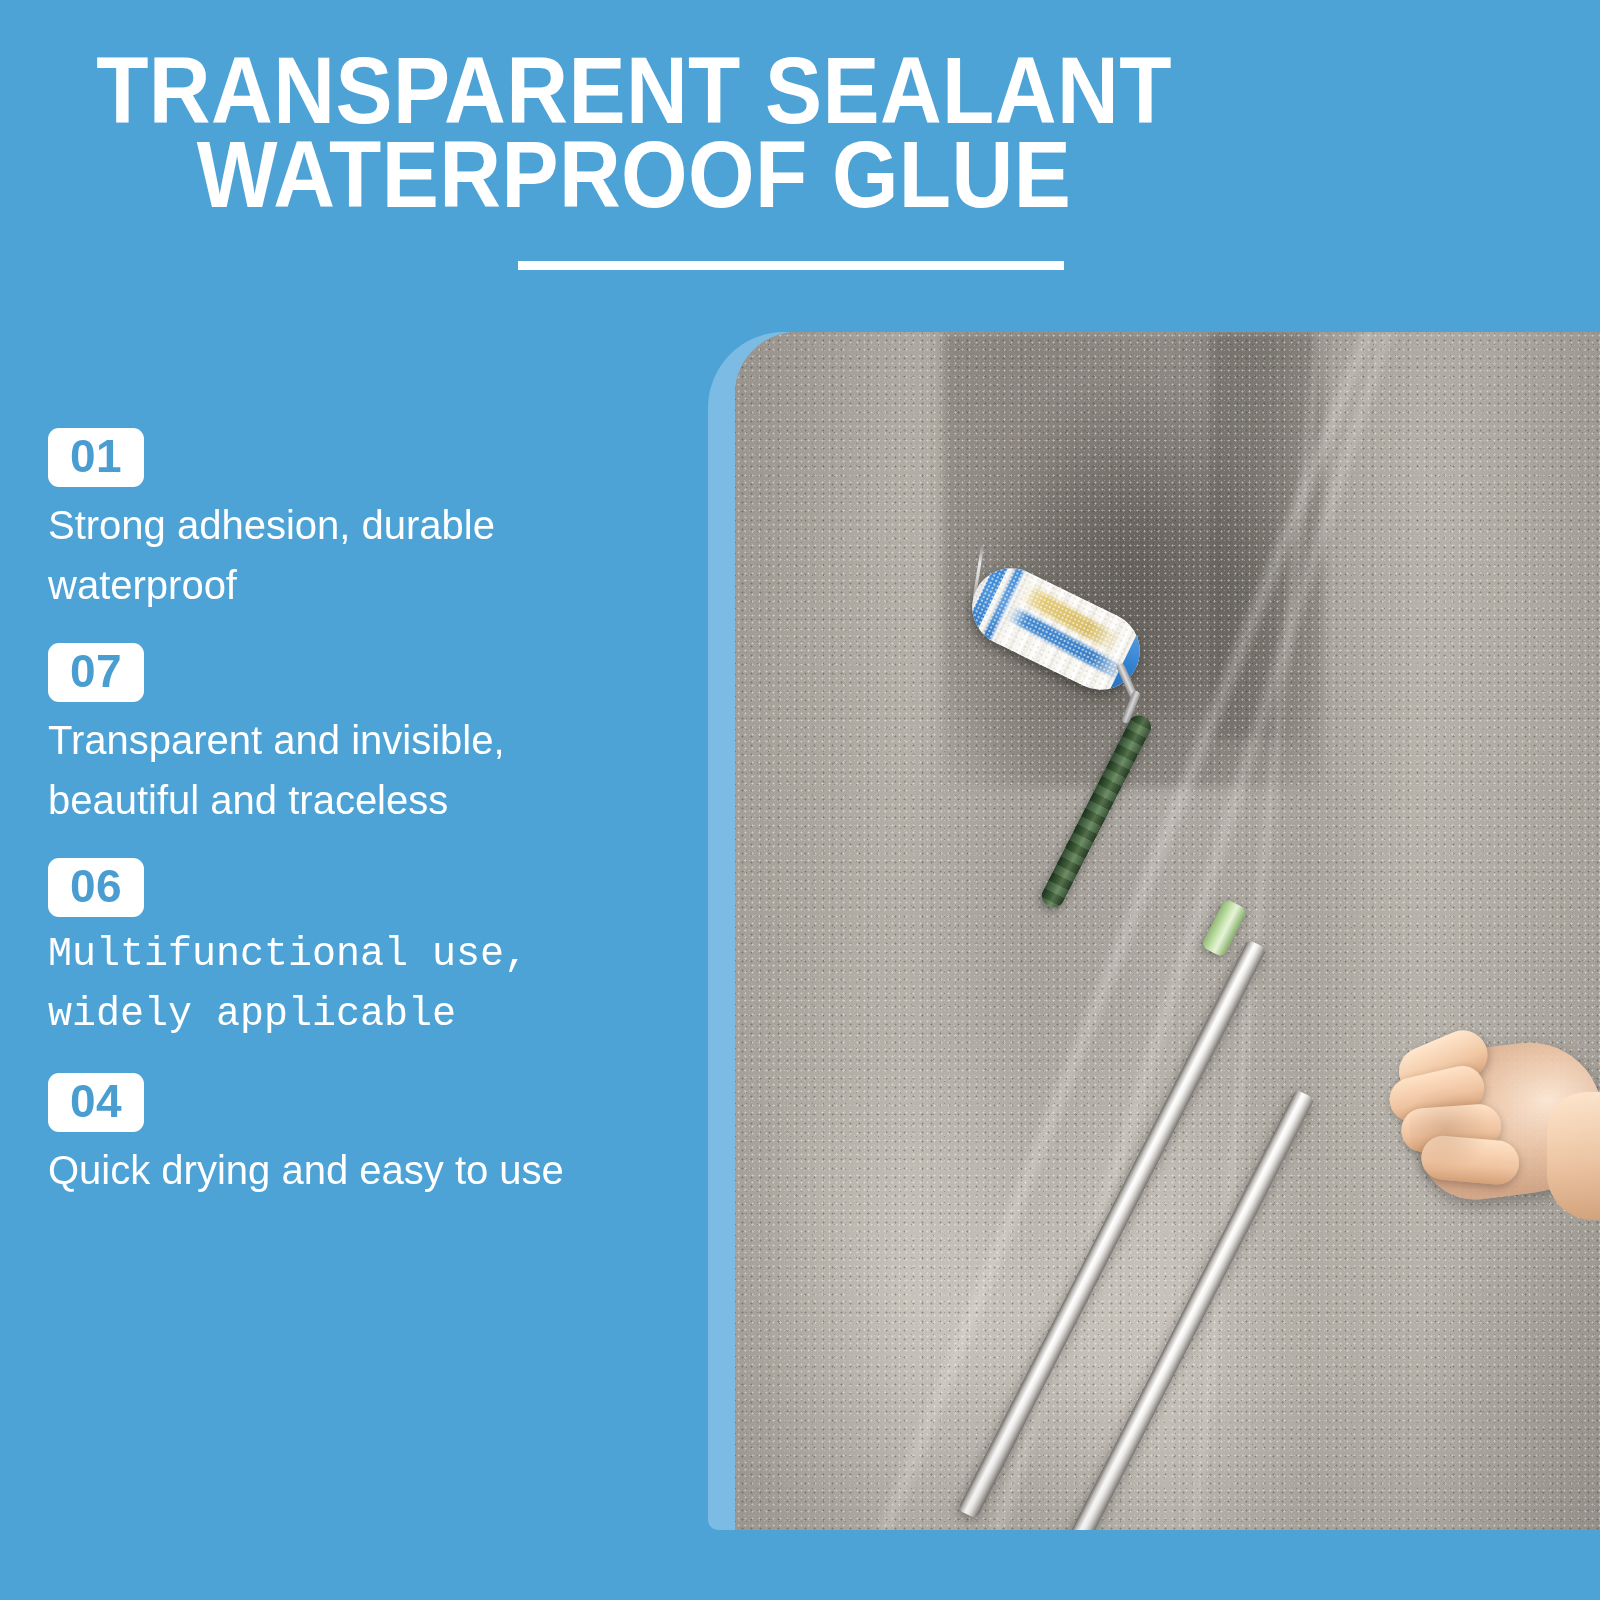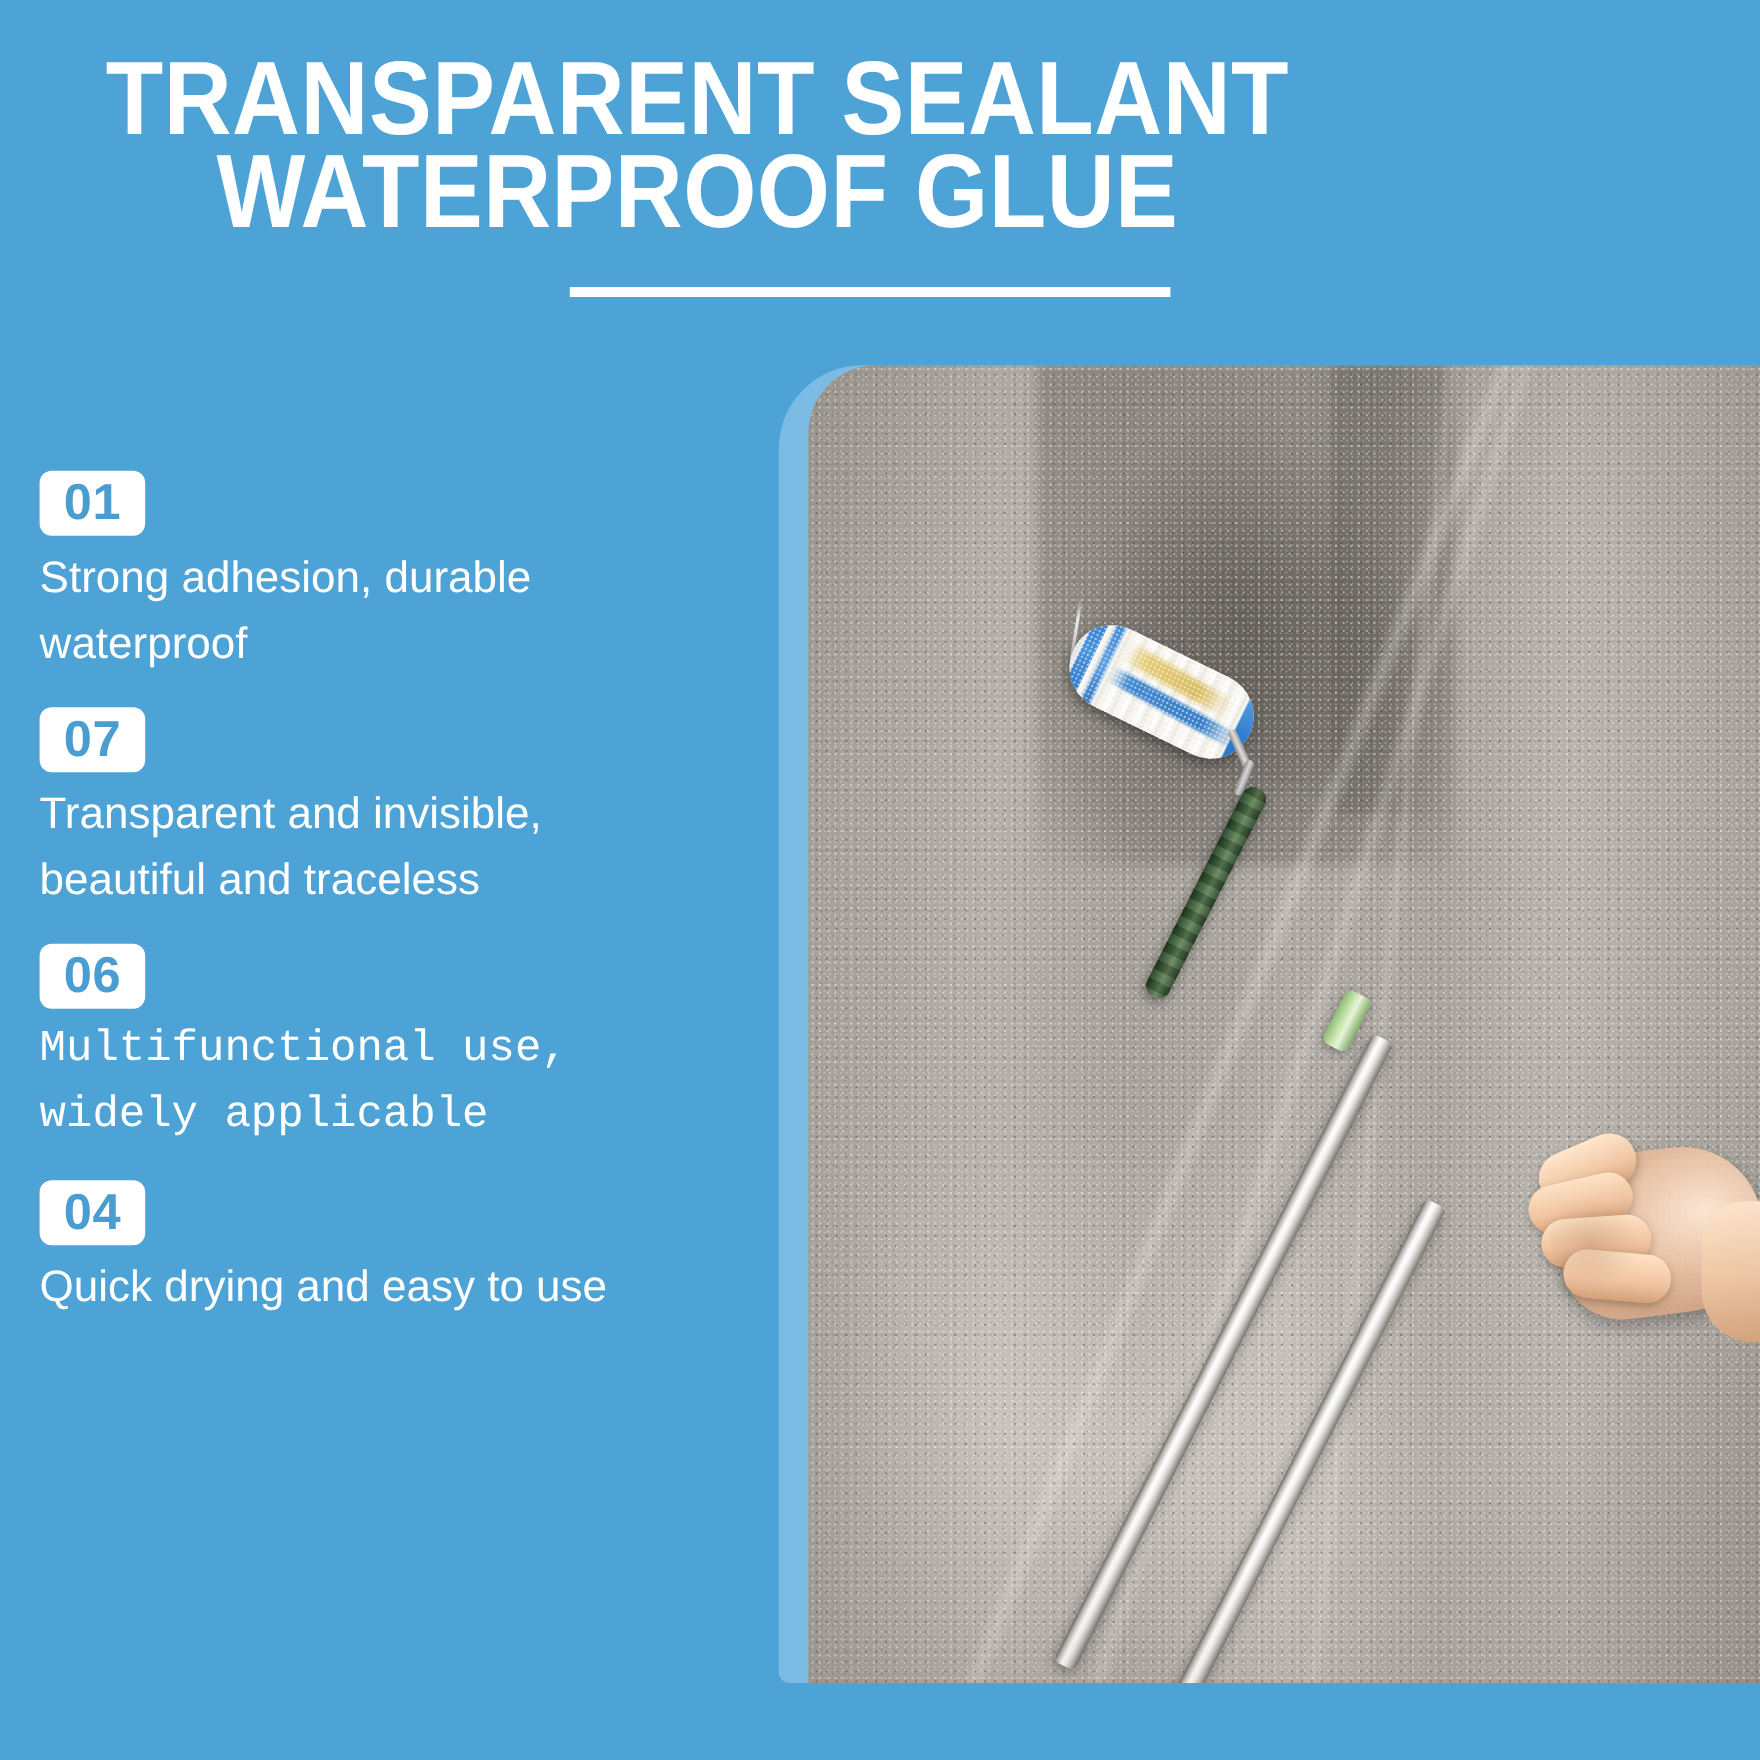--- a/index.html
+++ b/index.html
@@ -31,21 +31,21 @@
   #title-rule{
     position:absolute;
     left:518px; top:261px;
     width:546px; height:9px;
     background:#FFFFFF;
   }
 
   
   #features{
     position:absolute;
-    left:36px; top:428px;
+    left:48px; top:428px;
     width:660px;
   }
   .feature{ margin-bottom:28px; }
   .feature:last-child{ margin-bottom:0; }
 
   .badge{
     display:inline-block;
     background:#FFFFFF;
     border-radius:11px;
     padding:4px 22px 7px 22px;

